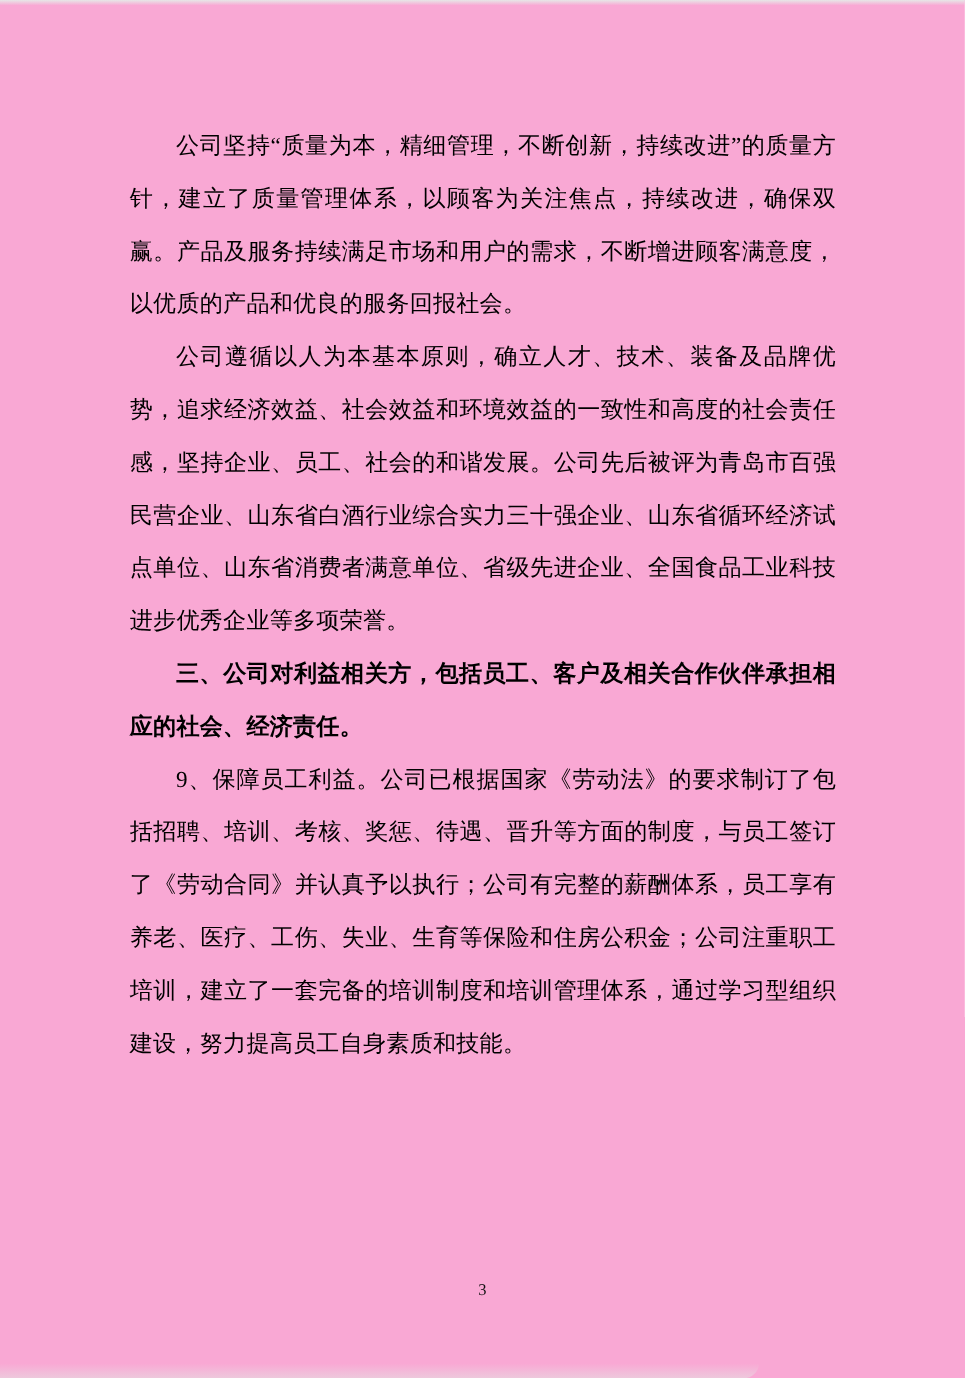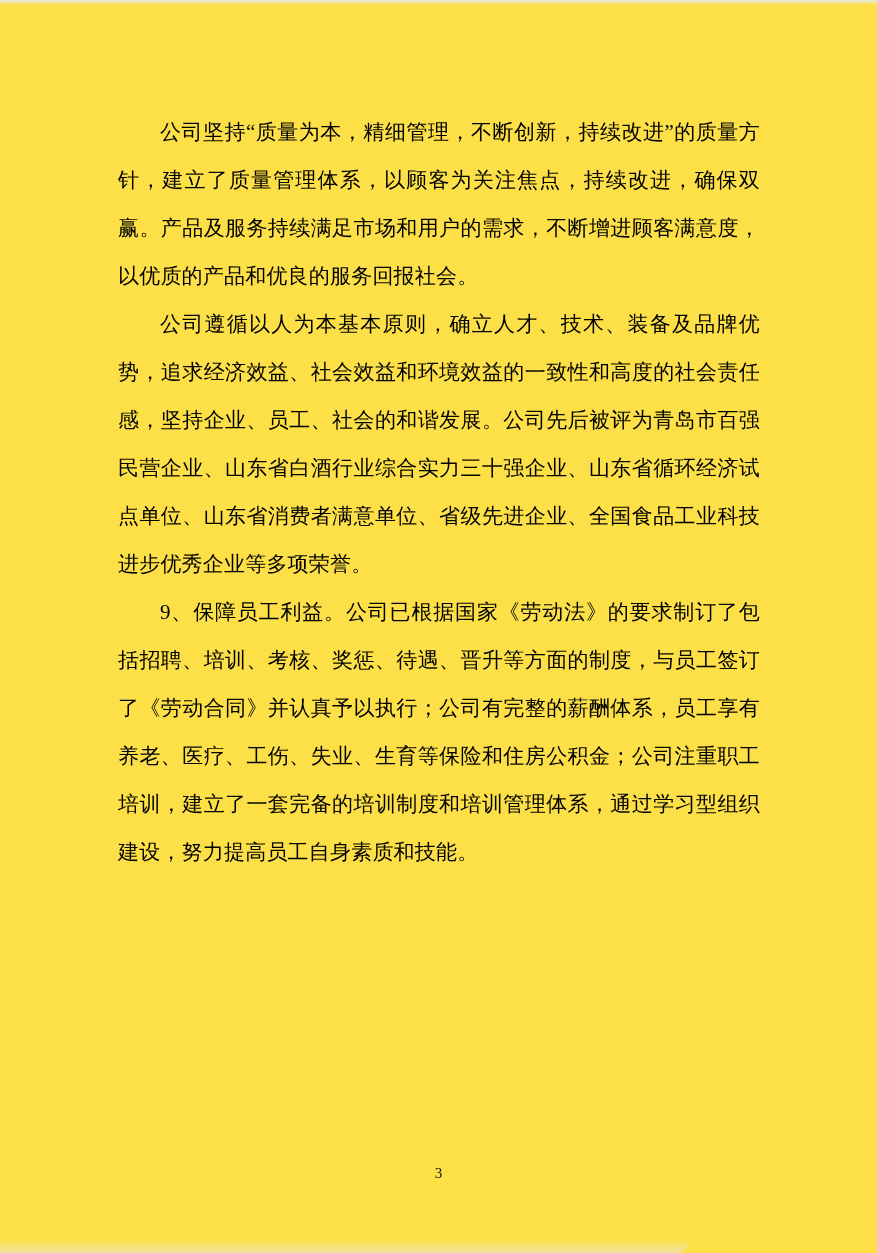--- a/index.html
+++ b/index.html
@@ -10,21 +10,21 @@
     width: 877px;
     height: 1253px;
     position: relative;
     background: #ffffff;
     overflow: hidden;
     font-family: "Liberation Serif", "DejaVu Serif", serif;
   }
   .page {
     position: absolute;
     inset: 0;
-    background: #fde047;
+    background: #f9a8d4;
   }
   .top-edge {
     position: absolute;
     top: 0;
     left: 0;
     right: 0;
     height: 5px;
     background: linear-gradient(to bottom, #e7e7e7 0%, rgba(255,255,255,0) 100%);
     pointer-events: none;
   }
@@ -72,20 +72,21 @@
 </head>
 <body>
 
 <div class="page">
 
   <div class="top-edge"></div>
 
   <main class="content">
     <p>公司坚持“质量为本，精细管理，不断创新，持续改进”的质量方针，建立了质量管理体系，以顾客为关注焦点，持续改进，确保双赢。产品及服务持续满足市场和用户的需求，不断增进顾客满意度，以优质的产品和优良的服务回报社会。</p>
     <p>公司遵循以人为本基本原则，确立人才、技术、装备及品牌优势，追求经济效益、社会效益和环境效益的一致性和高度的社会责任感，坚持企业、员工、社会的和谐发展。公司先后被评为青岛市百强民营企业、山东省白酒行业综合实力三十强企业、山东省循环经济试点单位、山东省消费者满意单位、省级先进企业、全国食品工业科技进步优秀企业等多项荣誉。</p>
+    <p class="heading">三、公司对利益相关方，包括员工、客户及相关合作伙伴承担相应的社会、经济责任。</p>
     <p>9、保障员工利益。公司已根据国家《劳动法》的要求制订了包括招聘、培训、考核、奖惩、待遇、晋升等方面的制度，与员工签订了《劳动合同》并认真予以执行；公司有完整的薪酬体系，员工享有养老、医疗、工伤、失业、生育等保险和住房公积金；公司注重职工培训，建立了一套完备的培训制度和培训管理体系，通过学习型组织建设，努力提高员工自身素质和技能。</p>
   </main>
 
   <footer class="page-footer">
     <span class="page-number">3</span>
   </footer>
 
   <div class="bottom-shade"></div>
 
 </div>

